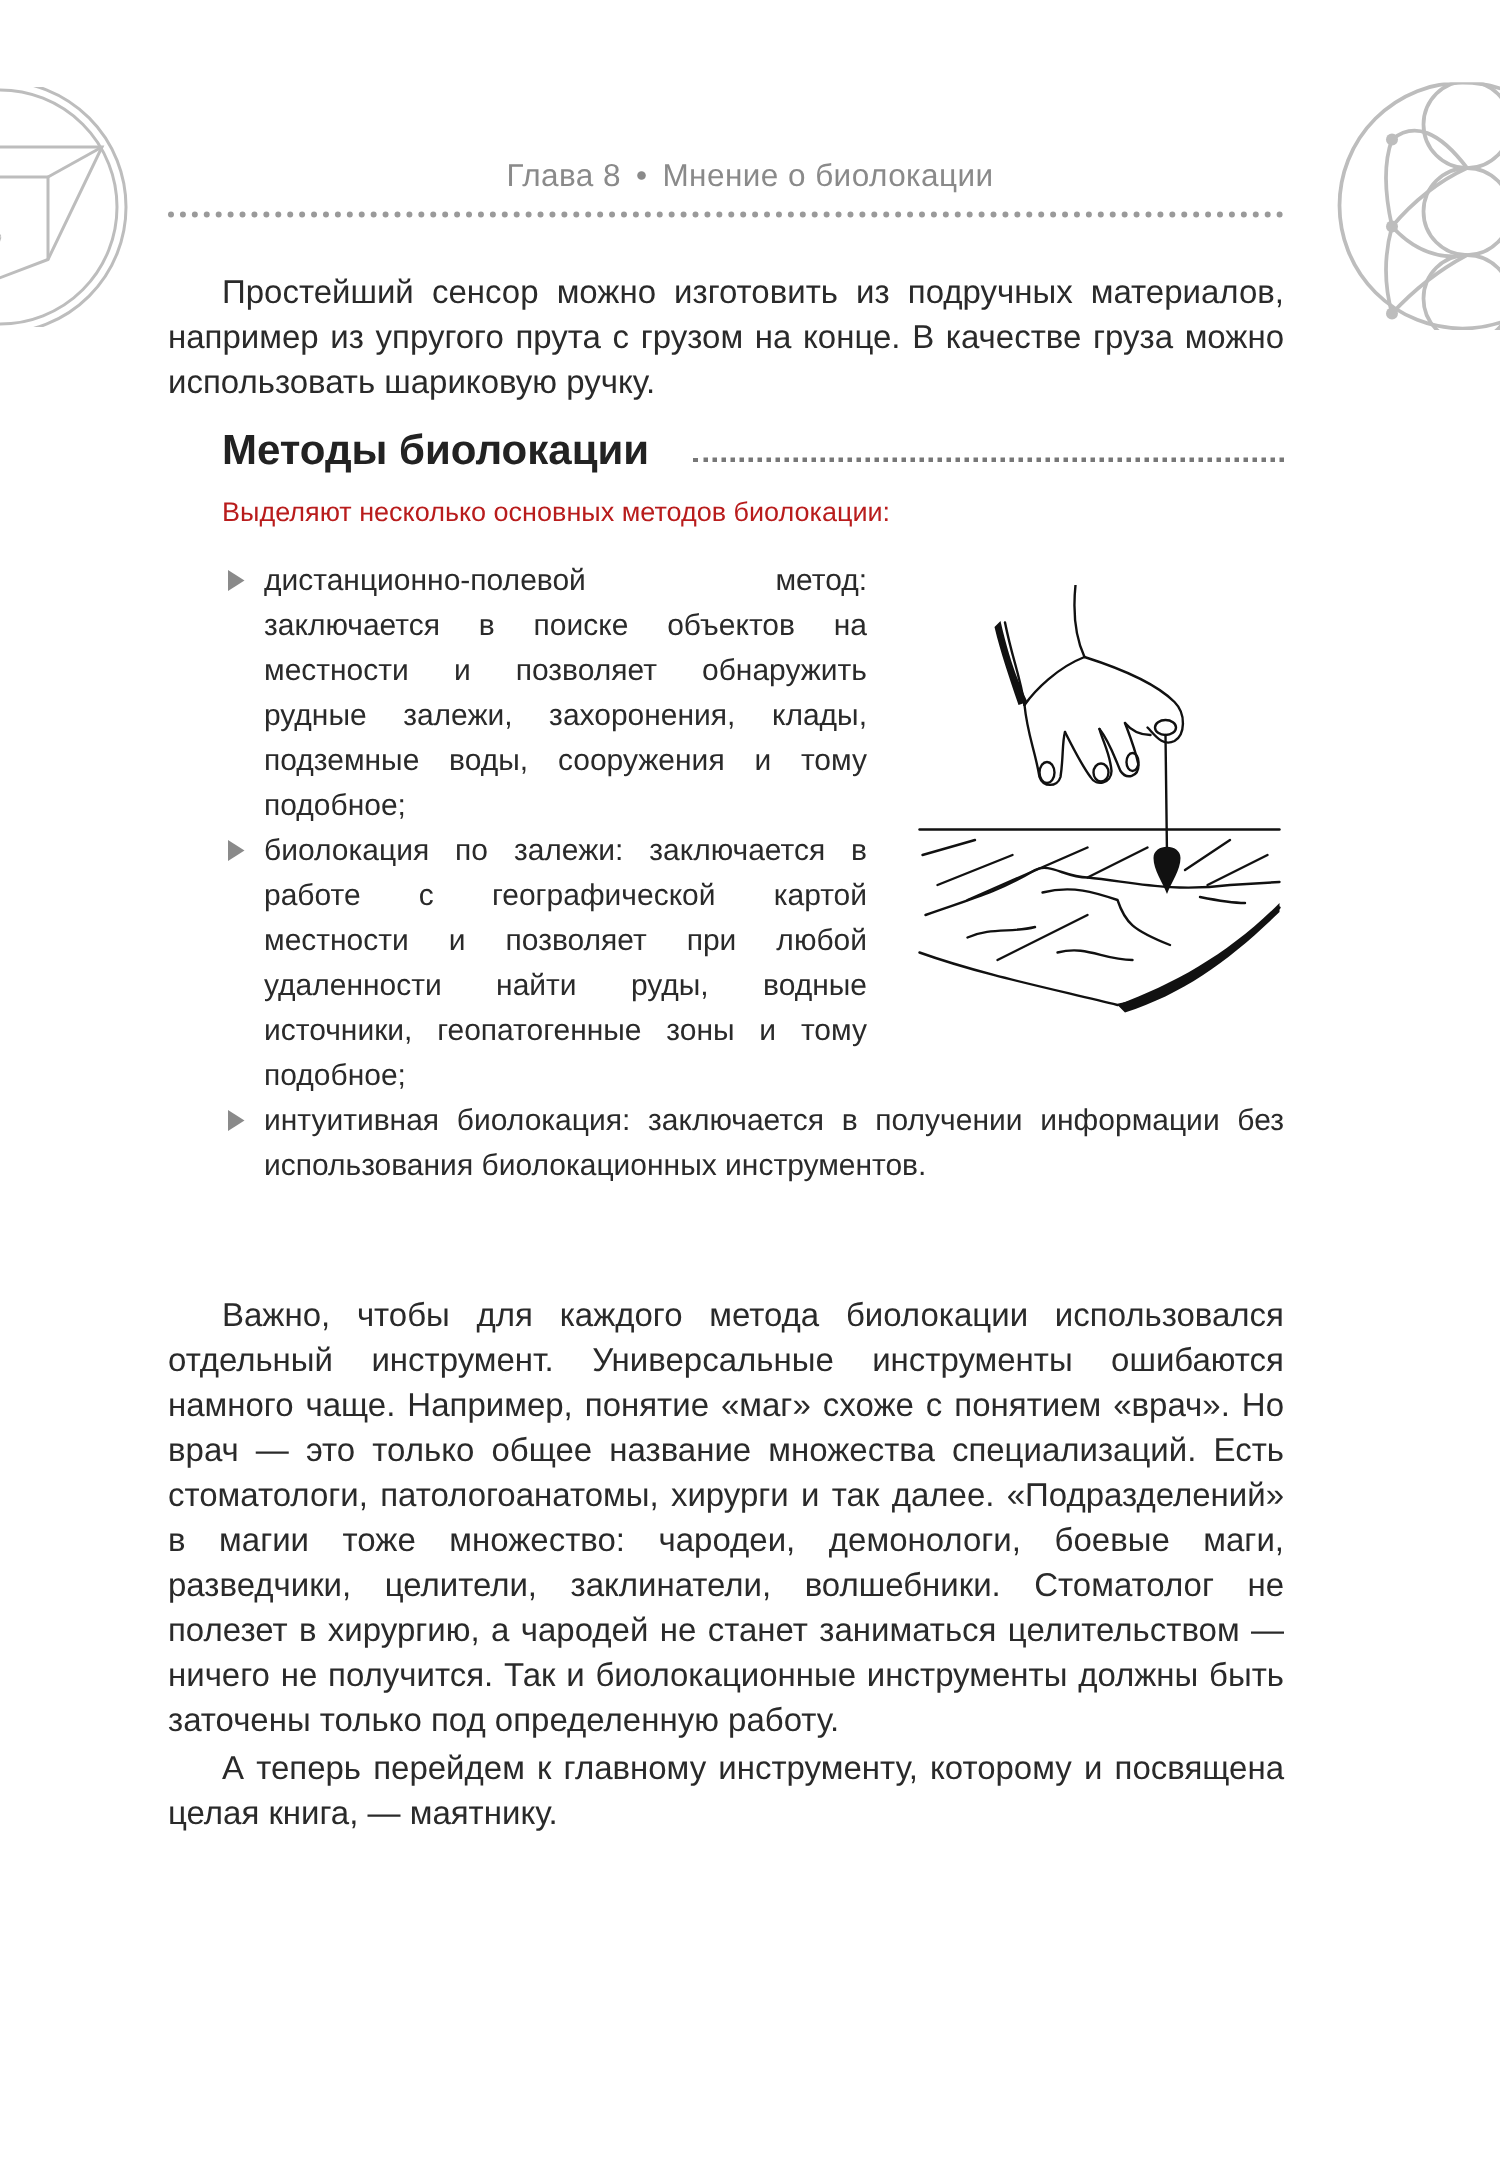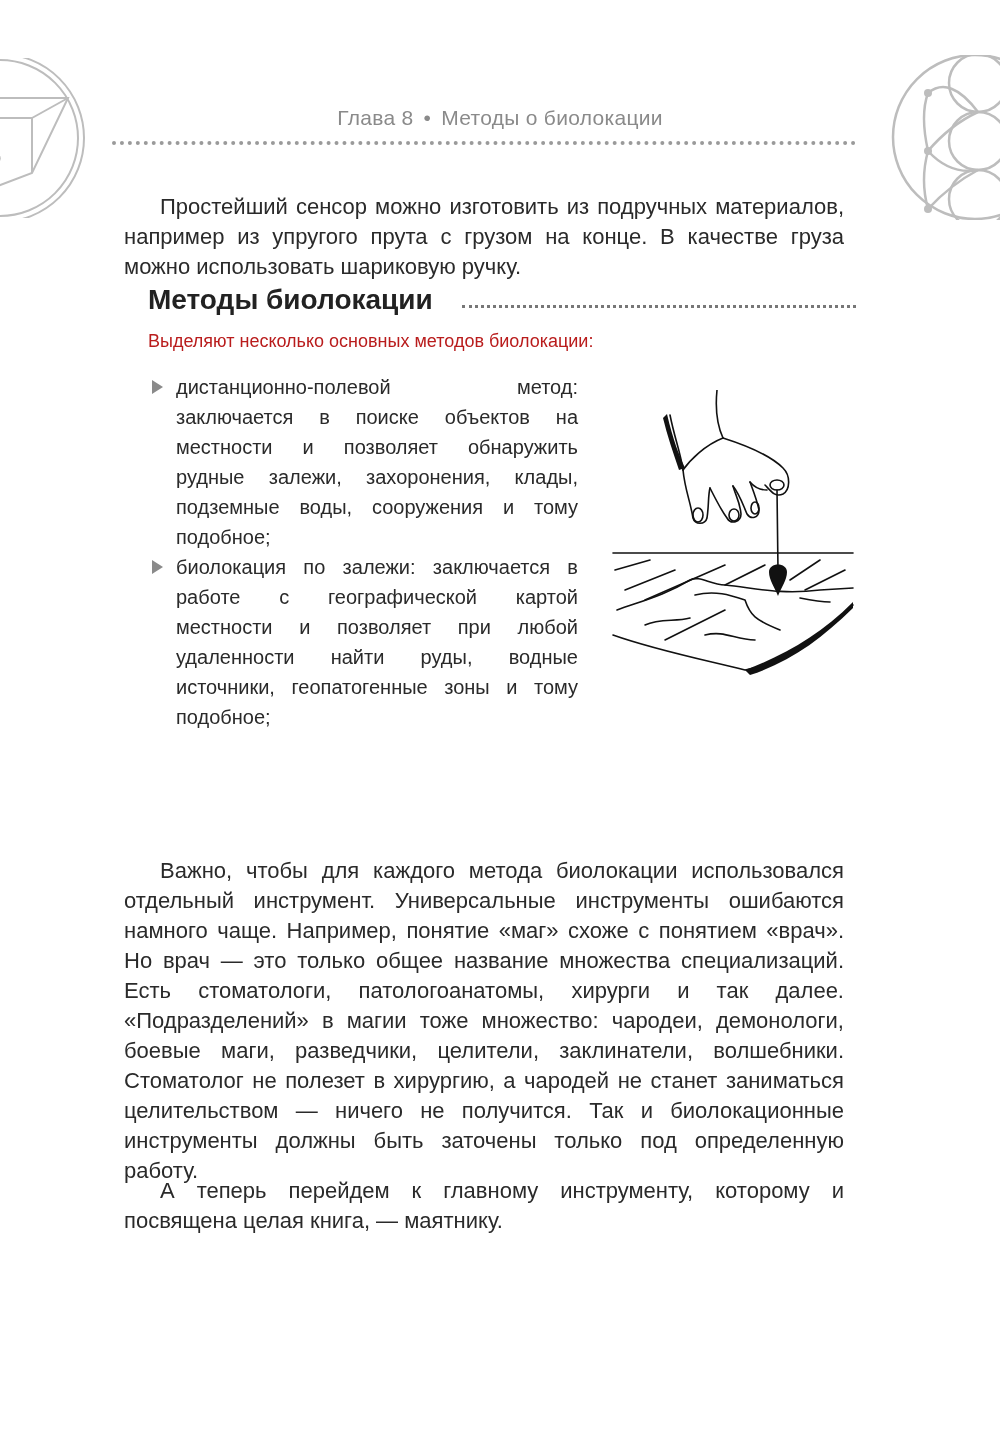--- a/index.html
+++ b/index.html
@@ -10,40 +10,40 @@
   .deco-right { position: absolute; left: 880px; top: 55px; width: 130px; height: 165px; }
 
   .running-head { position: absolute; top: 106px; left: 0; width: 1000px; text-align: center;
                   font-size: 21px; color: #8a8a8a; letter-spacing: 0.3px; }
   .running-head .sep { margin: 0 10px; }
   .head-rule { position: absolute; top: 141px; left: 112px; width: 744px; height: 0;
                border-top: 4px dotted #9a9a9a; }
 
   .text { position: absolute; left: 112px; width: 744px; font-size: 22px; line-height: 30px;
           color: #2a2a2a; text-align: justify; }
-  .para { margin: 12px; text-indent: 36px; }
+  .para { margin: 0; text-indent: 36px; }
 
   .p1 { top: 180px; }
 
   .h2row { position: absolute; top: 284px; left: 148px; width: 708px; display: flex; align-items: flex-end; }
   .h2 { font-size: 28px; font-weight: bold; color: #222; white-space: nowrap; margin-right: 29px; }
   .h2-rule { flex: 1; border-bottom: 3px dotted #777; margin-bottom: 8px; }
 
   .intro { position: absolute; top: 326px; left: 148px; font-size: 18px; line-height: 30px; color: #b91c1c; }
 
   .bullets { position: absolute; top: 372px; left: 148px; width: 708px; font-size: 20px; line-height: 30px; color:#2a2a2a; }
   .bullet { position: relative; padding-left: 28px; text-align: justify; }
   .bullet .tri { position: absolute; left: 4px; top: 8px; width: 0; height: 0;
                  border-top: 7px solid transparent; border-bottom: 7px solid transparent;
                  border-left: 11px solid #8a8a8a; }
   .bullet.narrow { width: 402px; }
 
   .illus { position: absolute; left: 605px; top: 390px; width: 250px; height: 290px; }
 
-  .p2 { top: 844px; }
+  .p2 { top: 862px; }
   .p3 { top: 1164px; }
 </style>
 </head>
 <body>
 
 <svg class="deco-left" viewBox="0 0 130 160">
   <g fill="none" stroke="#bdbdbd" stroke-width="2">
     <circle cx="40" cy="80" r="78"></circle>
     <circle cx="40" cy="80" r="84"></circle>
     <polyline points="-20,40 108,40 72,115 -20,150"></polyline>
@@ -69,21 +69,21 @@
     <path d="M48,154 Q70,130 98,115"></path>
   </g>
   <g fill="#bdbdbd">
     <circle cx="48" cy="38" r="4"></circle>
     <circle cx="48" cy="96" r="4"></circle>
     <circle cx="48" cy="154" r="4"></circle>
   </g>
 </svg>
 
 <div class="running-head">
-  <span>Глава 8</span><span class="sep">•</span><span>Методы о биолокации</span>
+  <span>Глава 8</span><span class="sep">•</span><span>Мнение о биолокации</span>
 </div>
 <div class="head-rule"></div>
 
 <div class="text p1">
   <p class="para">Простейший сенсор можно изготовить из подручных материалов, например из упругого прута с грузом на конце. В качестве груза можно использовать шариковую ручку.</p>
 </div>
 
 <div class="h2row">
   <span class="h2">Методы биолокации</span>
   <span class="h2-rule"></span>
@@ -92,20 +92,24 @@
 <div class="intro">Выделяют несколько основных методов биолокации:</div>
 
 <div class="bullets">
   <div class="bullet narrow">
     <span class="tri"></span>
     <span>дистанционно-полевой метод: заключается в поиске объектов на местности и позволяет обнаружить рудные залежи, захоронения, клады, подземные воды, сооружения и тому подобное;</span>
   </div>
   <div class="bullet narrow">
     <span class="tri"></span>
     <span>биолокация по залежи: заключается в работе с географической картой местности и позволяет при любой удаленности найти руды, водные источники, геопатогенные зоны и тому подобное;</span>
+  </div>
+  <div class="bullet">
+    <span class="tri"></span>
+    <span>интуитивная биолокация: заключается в получении информации без использования биолокационных инструментов.</span>
   </div>
 </div>
 
 <svg class="illus" viewBox="0 0 250 290">
   <g fill="none" stroke="#111" stroke-width="1.6" stroke-linejoin="round" stroke-linecap="round">
 
     <path d="M112,0 C110,20 112,35 118,48"></path>
     <path d="M65,25 C70,50 75,60 78,80"></path>
 
     <path d="M118,48 C140,55 165,65 178,78 C186,86 185,100 178,104 C170,108 165,100 160,95"></path>

